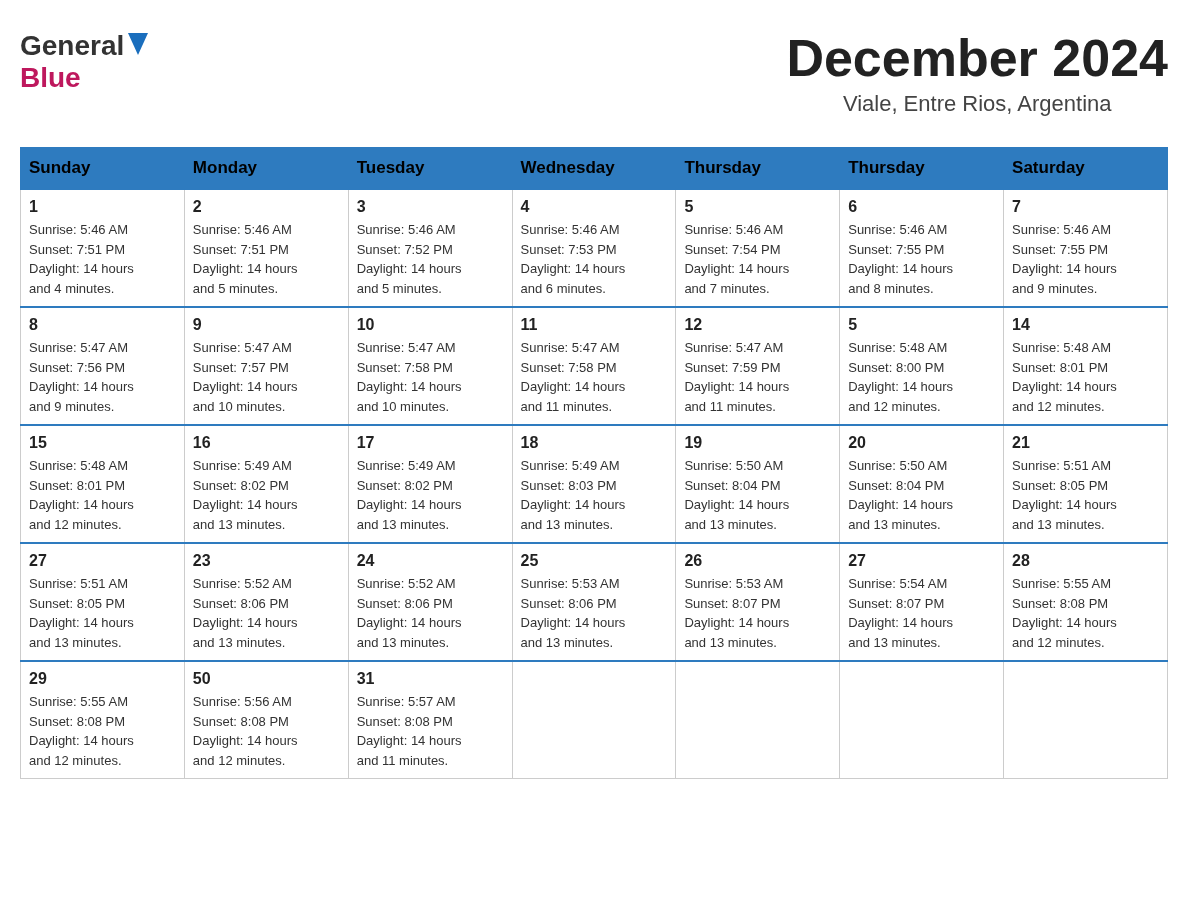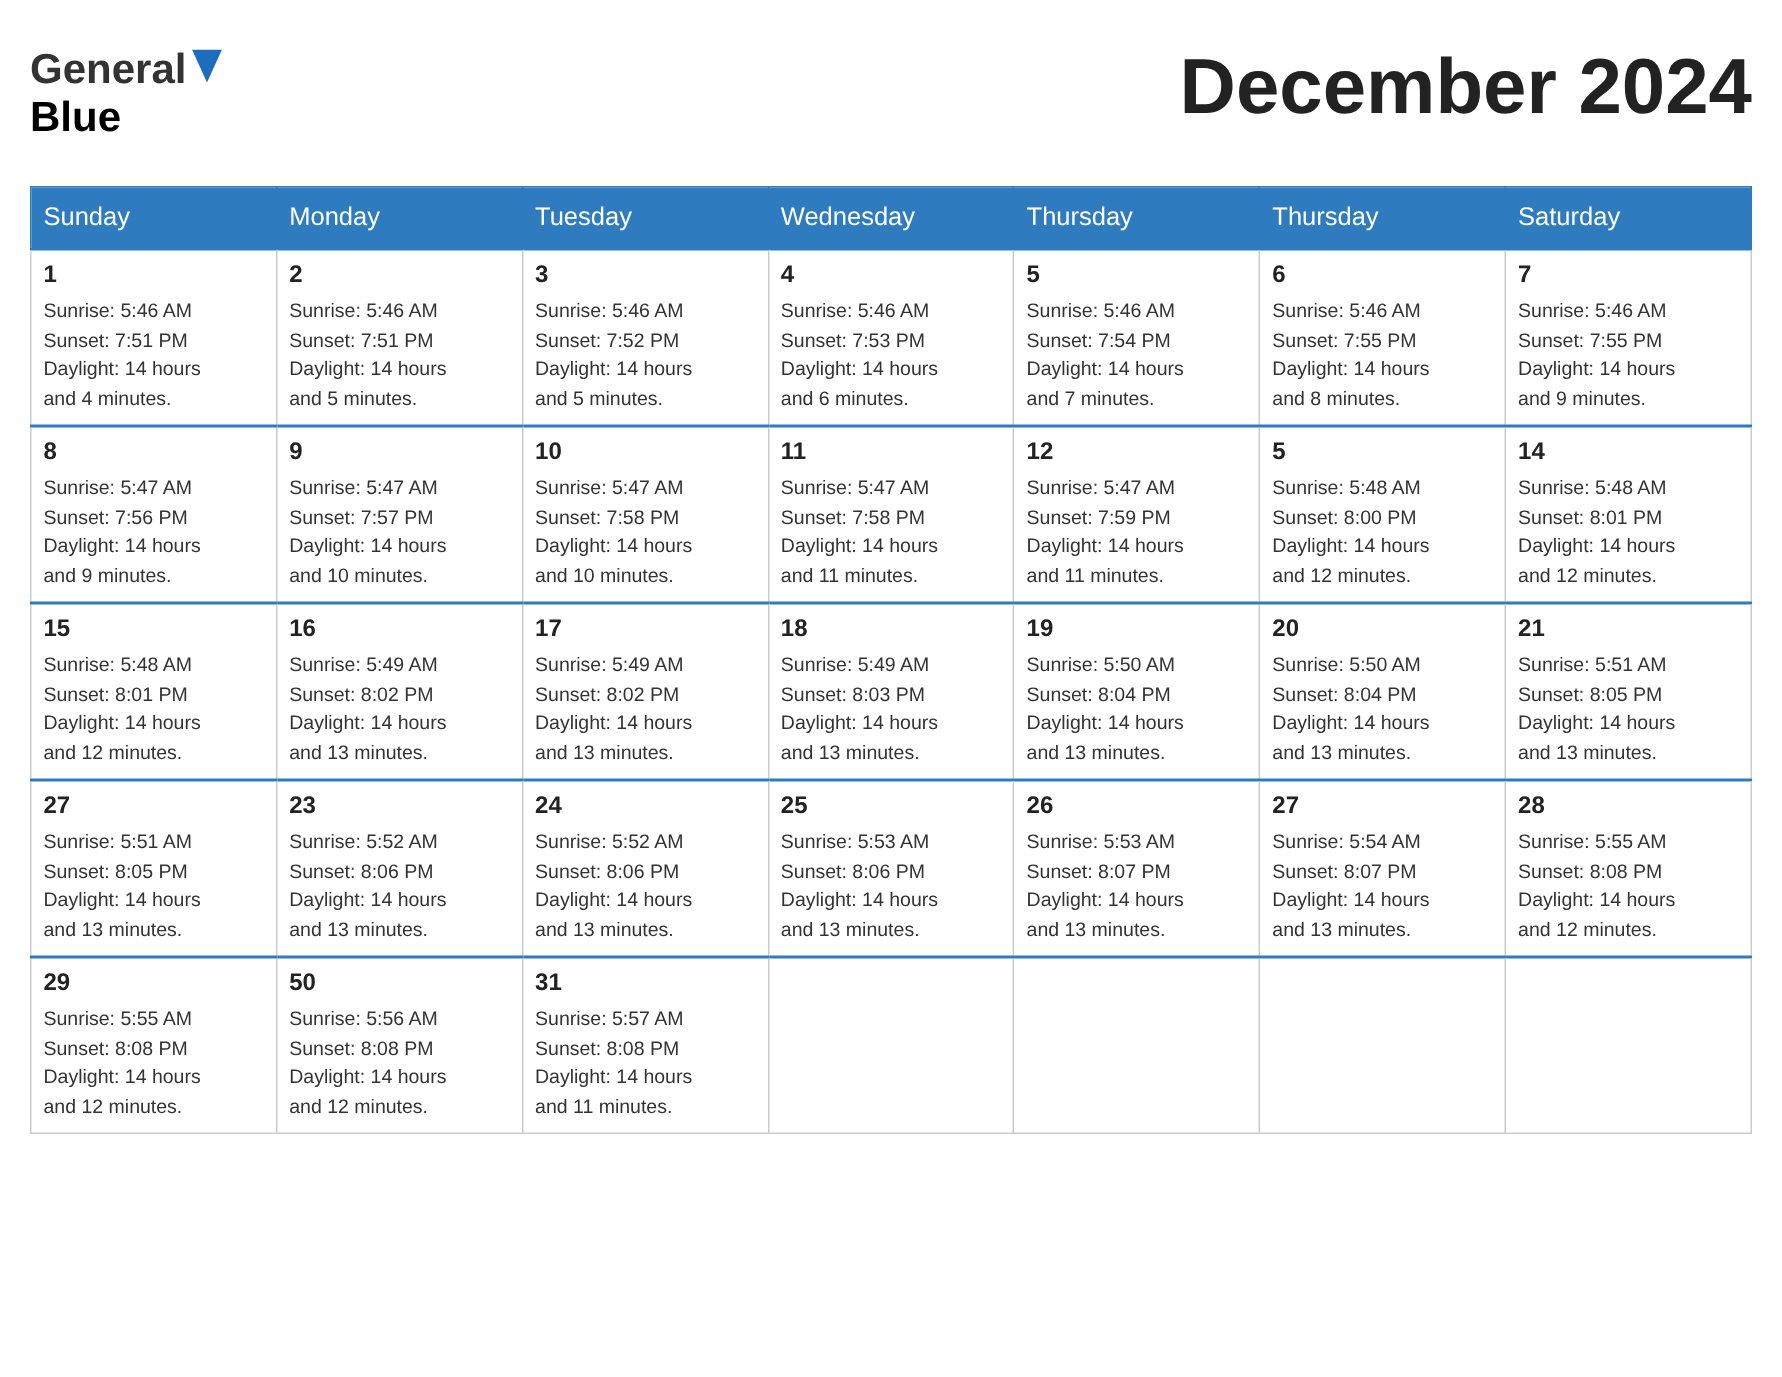--- a/index.html
+++ b/index.html
@@ -40,23 +40,23 @@
       font-size: 22px;
       color: #444;
       margin-top: 4px;
     }
     .calendar-table {
       width: 100%;
       border-collapse: collapse;
     }
     .calendar-table th {
       background-color: #2e7bbf;
-      color: #ffffff;
+      color: #000000;
       font-size: 17px;
-      font-weight: normal;
+      font-weight: bold;
       padding: 10px 8px;
       text-align: left;
       border: 1px solid #2e7bbf;
     }
     .calendar-table td {
       vertical-align: top;
       padding: 8px;
       border: 1px solid #ccc;
       width: calc(100% / 7);
       min-height: 100px;
@@ -89,25 +89,26 @@
   <div class="logo">
     <div class="logo-line1">
       <span style="font-size:28px;font-weight:bold;color:#333;">General</span>
       <span style="display:inline-block;margin-left:4px;">
         <svg width="20" height="22" viewBox="0 0 20 22">
           <polygon points="0,0 20,0 10,22" fill="#1a6ebd"></polygon>
         </svg>
       </span>
     </div>
     <div>
-      <span style="font-size:28px;font-weight:bold;color:#000000;">Blue</span>
+      <span style="font-size:28px;font-weight:bold;color:#be185d;">Blue</span>
     </div>
   </div>
   <div class="title-block">
     <div class="calendar-title">December 2024</div>
+    <div class="calendar-subtitle">Viale, Entre Rios, Argentina</div>
   </div>
 </div>
 
 <table class="calendar-table">
   <thead>
     <tr>
       <th>Sunday</th>
       <th>Monday</th>
       <th>Tuesday</th>
       <th>Wednesday</th>

